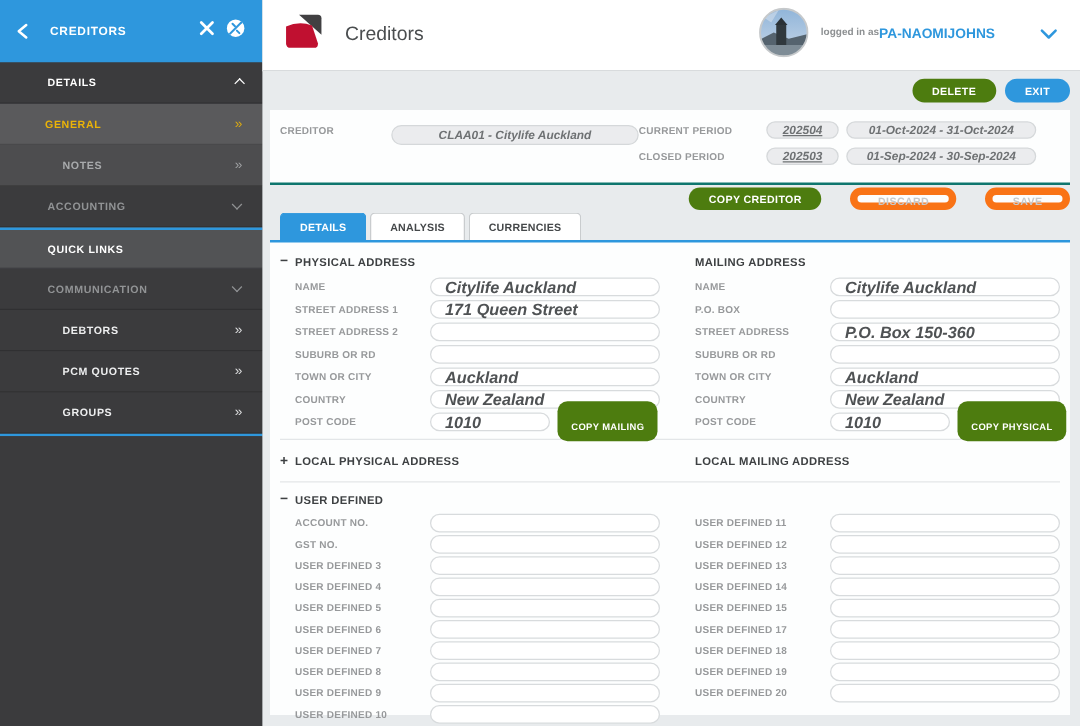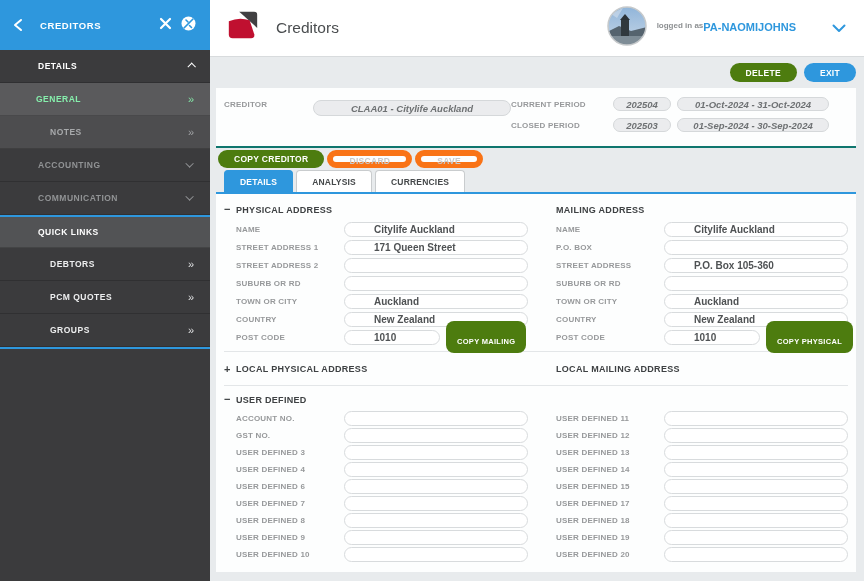--- a/index.html
+++ b/index.html
@@ -10,21 +10,21 @@
   .sidebar { width:210px; height:581px; background:#3B3B3D; flex:none; display:flex; flex-direction:column; }
   .sb-header { height:50px; background:#2E97DD; display:flex; align-items:center; padding:0 14px 0 12px; }
   .sb-back { width:18px; color:#fff; display:flex; align-items:center; cursor:pointer; }
   .sb-title { flex:1; color:#fff; font-size:9.5px; font-weight:bold; letter-spacing:.6px; padding-left:10px; }
   .sb-icons { display:flex; align-items:center; gap:9px; }
   .sb-item { height:33px; display:flex; align-items:center; padding:0 16px 0 38px; border-bottom:1px solid rgba(0,0,0,.18); cursor:pointer; }
   .sb-item .sb-label { flex:1; font-size:8.5px; font-weight:bold; letter-spacing:.5px; }
   .sb-item.section { background:#3B3B3D; color:#FFFFFF; }
   .sb-item.section-collapsed { background:#3B3B3D; color:#919395; }
   .sb-item.sub { background:#4D4D4F; color:#A8AAAC; padding-left:50px; }
-  .sb-item.sub.selected { background:#5A5A5C; color:#86efac;padding-left:36px; }
+  .sb-item.sub.selected { background:#5A5A5C; color:#eab308;padding-left:36px; }
   .sb-item.group-header { background:#525355; color:#FFFFFF; border-top:2px solid #2E97DD; }
   .sb-item.link { background:#3B3B3D; color:#EDEEEF; padding-left:50px;justify-content:flex-end; }
   .sb-arrow { font-size:11px; line-height:1; opacity:.9; }
   .chev { width:6px; height:6px; border-left:1.5px solid currentColor; border-bottom:1.5px solid currentColor; display:inline-block; }
   .chev.up { transform:rotate(135deg) translate(0,-1px); }
   .chev.down { transform:rotate(-45deg) translate(0,-2px); }
   .blue-divider { height:2px; background:#2E97DD; }
   .sb-fill { flex:1; background:#3B3B3D; }
 
   
@@ -46,42 +46,42 @@
   .panel { margin:0 8px 0 6px; background:#FDFEFE; }
   .creditor-panel { height:60px; border-bottom:2px solid #0f766e; display:flex; padding:9px 8px 0 8px; }
   .cp-left { width:46%; display:flex; align-items:flex-start; padding-top:3px; }
   .cp-right { flex:1; display:flex; flex-direction:column; gap:7px; }
   .cp-row { display:flex; align-items:center; }
   .flabel { font-size:8px; font-weight:bold; color:#97999B; letter-spacing:.2px; }
   .cp-left .flabel { width:92px; }
   .cp-right .flabel { width:102px; }
   .gpill { background:#EBECEE; border:1px solid #D5D8DA; border-radius:9px; height:16px; display:flex; align-items:center; justify-content:center; font-size:9.5px; font-weight:bold; font-style:italic; color:#6E7173; }
   .creditor-input { width:205px; }
-  .code-pill { width:58px; margin-right:6px; height:14px; }
+  .code-pill { width:58px; margin-right:6px; height:14px;text-decoration:underline; }
   .range-pill { width:152px; height:14px; }
 
-  .actions-mid { height:22px; display:flex; align-items:center; gap:3px; padding:0 8px; }
+  .actions-mid { height:22px; display:flex; justify-content:flex-end; align-items:center; gap:23px; padding:0 8px; }
   .actions-mid .pillbtn { height:18px; }
 
   .tabs { height:22px; margin-left:6px; padding-left:8px; display:flex; gap:3px; align-items:flex-end; }
   .tab { height:22px; padding:0 15px; font-size:8.5px; font-weight:bold; letter-spacing:.2px; border-radius:4px 4px 0 0; border:1px solid #C9CCCE; border-bottom:none; background:#fff; color:#45484A; cursor:pointer; }
   .tab.active { background:#2E97DD; color:#fff; border-color:#2E97DD; }
 
   .form-panel { border-top:2px solid #2E97DD; height:380px; padding:8px 8px 0 8px; }
   .addr-grid { display:grid; grid-template-columns:1fr 1fr; column-gap:16px; }
   .sec-head { display:flex; align-items:center; height:15px; margin-bottom:3px; }
   .toggle { font-size:11px; font-weight:bold; color:#3E4143; width:12px; cursor:pointer; line-height:1; }
   .sec-title { font-size:9px; font-weight:bold; color:#3E4143; letter-spacing:.3px; }
   .col .frow { padding-left:12px; }
   .frow { height:18px; display:flex; align-items:center; }
   .frow.tight { height:17px; }
   .frow .flabel { width:108px; flex:none; }
   .finput { flex:1; height:15px; background:#fff; border:1px solid #D8DBDD; border-radius:9px; display:flex; align-items:center; padding:0 11px; }
   .finput.short { flex:none; width:96px; }
-  .fvalue { font-size:10px; font-weight:bold; color:#4F5254; white-space:nowrap;margin-left:18px; }
+  .fvalue { font-size:13px; font-weight:bold; font-style:italic; color:#4F5254; white-space:nowrap; }
   .hr { border:none; border-top:1px solid #E3E6E8; margin:5px 0 6px 0; }
   .local-row { height:22px; }
   .local-row .sec-head { height:22px; margin:0; }
   .bottom-strip { height:9px; }
 </style>
 </head>
 <body>
 
 <div class="app">
 
@@ -118,26 +118,26 @@
           <span class="sb-arrow">»</span>
         </div>
         <div class="sb-item sub">
           <span class="sb-label">NOTES</span>
           <span class="sb-arrow">»</span>
         </div>
         <div class="sb-item section-collapsed">
           <span class="sb-label">ACCOUNTING</span>
           <span class="chev down"></span>
         </div>
+        <div class="sb-item group-header">
+          <span class="sb-label">QUICK LINKS</span>
+        </div>
         <div class="sb-item section-collapsed">
           <span class="sb-label">COMMUNICATION</span>
           <span class="chev down"></span>
-        </div>
-        <div class="sb-item group-header">
-          <span class="sb-label">QUICK LINKS</span>
         </div>
         <div class="sb-item link">
           <span class="sb-label">DEBTORS</span>
           <span class="sb-arrow">»</span>
         </div>
         <div class="sb-item link">
           <span class="sb-label">PCM QUOTES</span>
           <span class="sb-arrow">»</span>
         </div>
         <div class="sb-item link">
@@ -299,21 +299,21 @@
               </div>
               <div class="frow">
                 <span class="flabel">P.O. BOX</span>
                 <div class="finput">
                   <span class="fvalue"></span>
                 </div>
               </div>
               <div class="frow">
                 <span class="flabel">STREET ADDRESS</span>
                 <div class="finput">
-                  <span class="fvalue">P.O. Box 105-360</span>
+                  <span class="fvalue">P.O. Box 150-360</span>
                 </div>
               </div>
               <div class="frow">
                 <span class="flabel">SUBURB OR RD</span>
                 <div class="finput">
                   <span class="fvalue"></span>
                 </div>
               </div>
               <div class="frow">
                 <span class="flabel">TOWN OR CITY</span>
@@ -377,20 +377,26 @@
                 <span class="fvalue"></span>
               </div>
             </div>
             <div class="frow tight">
               <span class="flabel">USER DEFINED 4</span>
               <div class="finput">
                 <span class="fvalue"></span>
               </div>
             </div>
             <div class="frow tight">
+              <span class="flabel">USER DEFINED 5</span>
+              <div class="finput">
+                <span class="fvalue"></span>
+              </div>
+            </div>
+            <div class="frow tight">
               <span class="flabel">USER DEFINED 6</span>
               <div class="finput">
                 <span class="fvalue"></span>
               </div>
             </div>
             <div class="frow tight">
               <span class="flabel">USER DEFINED 7</span>
               <div class="finput">
                 <span class="fvalue"></span>
               </div>

